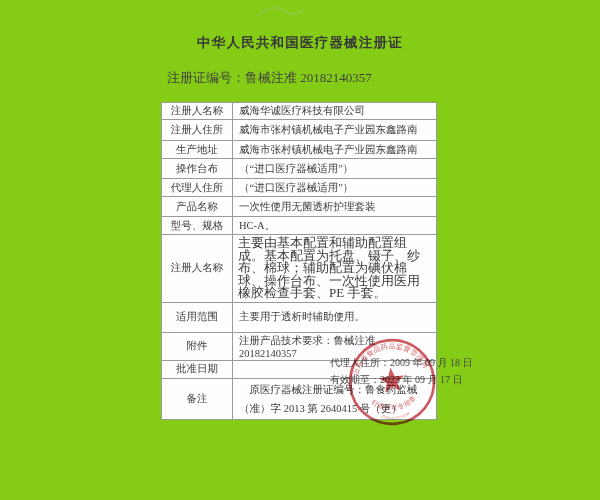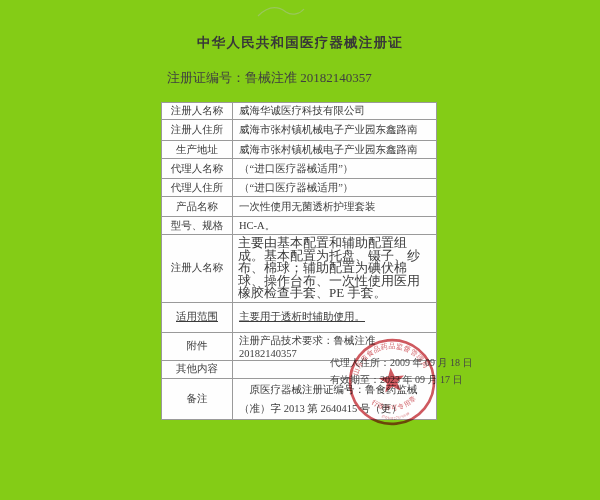--- a/index.html
+++ b/index.html
@@ -35,21 +35,21 @@
     border:1px solid #9a9a9a;
     font-size:10.5px; font-weight:normal;
     vertical-align:middle;
     color:#3c3c3c;
   }
   .cert-table th { width:66px; text-align:center; padding:0 2px; }
   .cert-table td { text-align:left; padding:1px 6px; }
 
   tr.r1  { height:17px; } tr.r2  { height:21px; } tr.r3  { height:18px; }
   tr.r4  { height:20px; } tr.r5  { height:18px; } tr.r6  { height:20px; }
-  tr.r7  { height:18px; } tr.r8  { height:40px; } tr.r9  { height:30px;text-decoration:underline; }
+  tr.r7  { height:18px; } tr.r8  { height:40px; } tr.r9  { height:30px; }
   tr.r10 { height:19px;margin-top:48px; } tr.r11 { height:18px; } tr.r12 { height:40px; }
 
   td.struct-cell { line-height:12.5px; font-size:13px; padding:2px 5px; }
   td.remark-cell { line-height:19px; text-indent:1em; }
 
   .footer-left  { position:absolute; top:356px; left:167px; font-size:10px; color:#444; }
   .footer-right  { position:absolute; top:356px; left:330px; font-size:10px; color:#444; }
   .footer-right2 { position:absolute; top:373px; left:330px; font-size:10px; color:#444; }
 
   .stamp {
@@ -88,21 +88,21 @@
         </tr>
       <tr class="r2">
           <th>注册人住所</th>
           <td>威海市张村镇机械电子产业园东鑫路南</td>
         </tr>
       <tr class="r3">
           <th>生产地址</th>
           <td>威海市张村镇机械电子产业园东鑫路南</td>
         </tr>
       <tr class="r4">
-          <th>代理人名称</th>
+          <th>操作台布</th>
           <td>（“进口医疗器械适用”）</td>
         </tr>
       <tr class="r5">
           <th>代理人住所</th>
           <td>（“进口医疗器械适用”）</td>
         </tr>
       <tr class="r6">
           <th>产品名称</th>
           <td>一次性使用无菌透析护理套装</td>
         </tr>
@@ -116,21 +116,21 @@
         </tr>
       <tr class="r9">
           <th>适用范围</th>
           <td>主要用于透析时辅助使用。</td>
         </tr>
       <tr class="r10">
           <th>附件</th>
           <td>注册产品技术要求：鲁械注准 20182140357</td>
         </tr>
       <tr class="r11">
-          <th>其他内容</th>
+          <th>批准日期</th>
           <td></td>
         </tr>
       <tr class="r12">
           <th>备注</th>
           <td class="remark-cell">原医疗器械注册证编号：鲁食药监械（准）字 2013 第 2640415 号（更）</td>
         </tr>
     </tbody>
   </table>
 
   <div class="footer-right">

